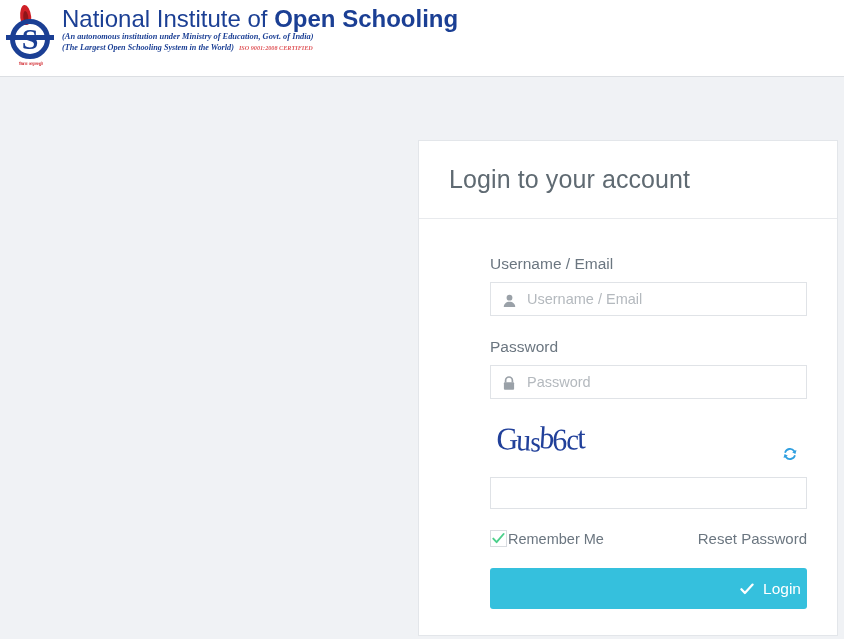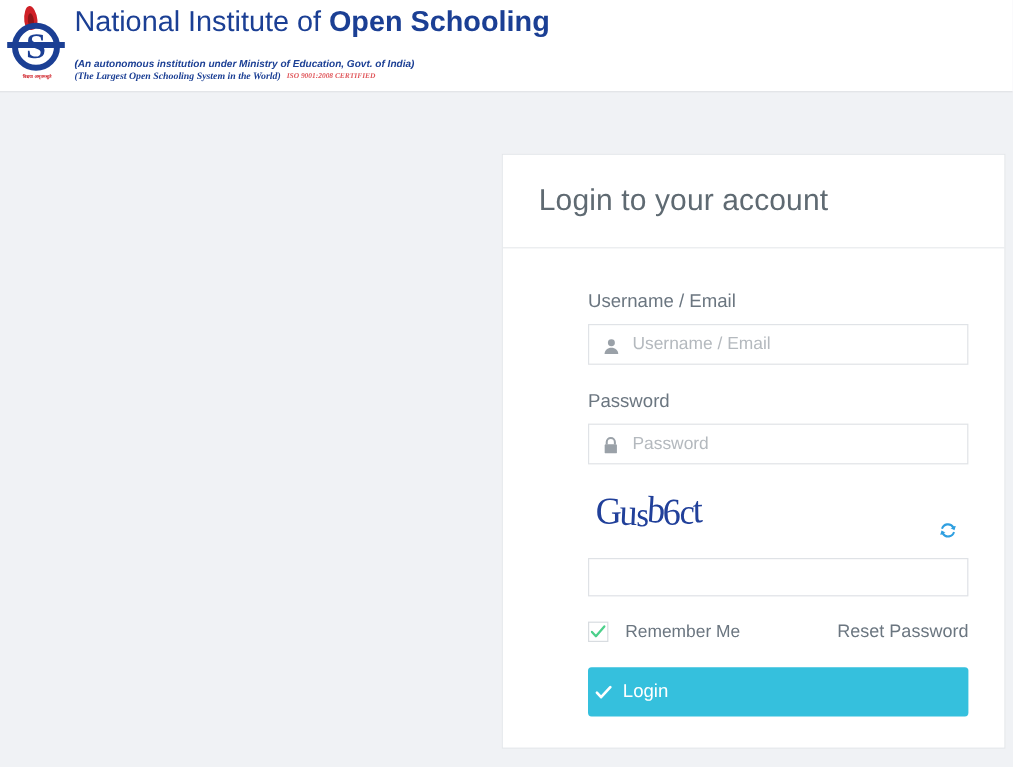--- a/index.html
+++ b/index.html
@@ -118,27 +118,27 @@
     color: #1b3f94;
     font-size: 24px;
     line-height: 22px;
     font-weight: 400;
     white-space: nowrap;
     margin-top: 1px;
   }
   #brand-english b { font-weight: bold; }
   #brand-sub1 {
     color: #1b3f94;
-    font-family: Liberation Sans, sans-serif;
+    font-family: Liberation Serif, serif;
     font-style: italic;
     font-weight: bold;
     font-size: 8.4px;
     line-height: 10px;
     white-space: nowrap;
-    margin-top: 18px;
+    margin-top: 2px;
   }
   #brand-sub2row {
     display: flex;
     align-items: flex-start;
     gap: 5px;
     margin-top: 1px;
     white-space: nowrap;
   }
   #brand-sub2 {
     color: #1b3f94;
@@ -154,21 +154,21 @@
     font-style: italic;
     font-weight: bold;
     font-size: 6.2px;
     line-height: 9px;
   }
 
   
   #login-card {
     position: absolute;
     left: 418px;
-    top: 128px;
+    top: 140px;
     width: 420px;
     background: #ffffff;
     border: 1px solid #e3e6ea;
     box-sizing: border-box;
   }
   #login-card-header {
     height: 78px;
     border-bottom: 1px solid #e8eaed;
     display: flex;
     align-items: center;
@@ -282,21 +282,21 @@
   
   #options-row {
     display: flex;
     align-items: center;
     justify-content: space-between;
     margin-top: 21px;
   }
   #remember-wrap {
     display: flex;
     align-items: center;
-    gap: 14px;
+    gap: 1px;
     cursor: pointer;
   }
   #remember-box {
     width: 17px;
     height: 17px;
     border: 1px solid #d8dce0;
     background: #fff;
     box-sizing: border-box;
     position: relative;
   }
@@ -319,21 +319,21 @@
     width: 100%;
     height: 41px;
     background: #35c0dd;
     border: 0;
     border-radius: 3px;
     color: #ffffff;
     font-family: "Liberation Sans", sans-serif;
     font-size: 15.5px;
     display: flex;
     align-items: center;
-    justify-content: flex-start;
+    justify-content: flex-end;
     gap: 9px;
     cursor: pointer;
   }
 </style>
 </head>
 <body>
 
 <div id="site-header">
   <div id="brand-block">
 

